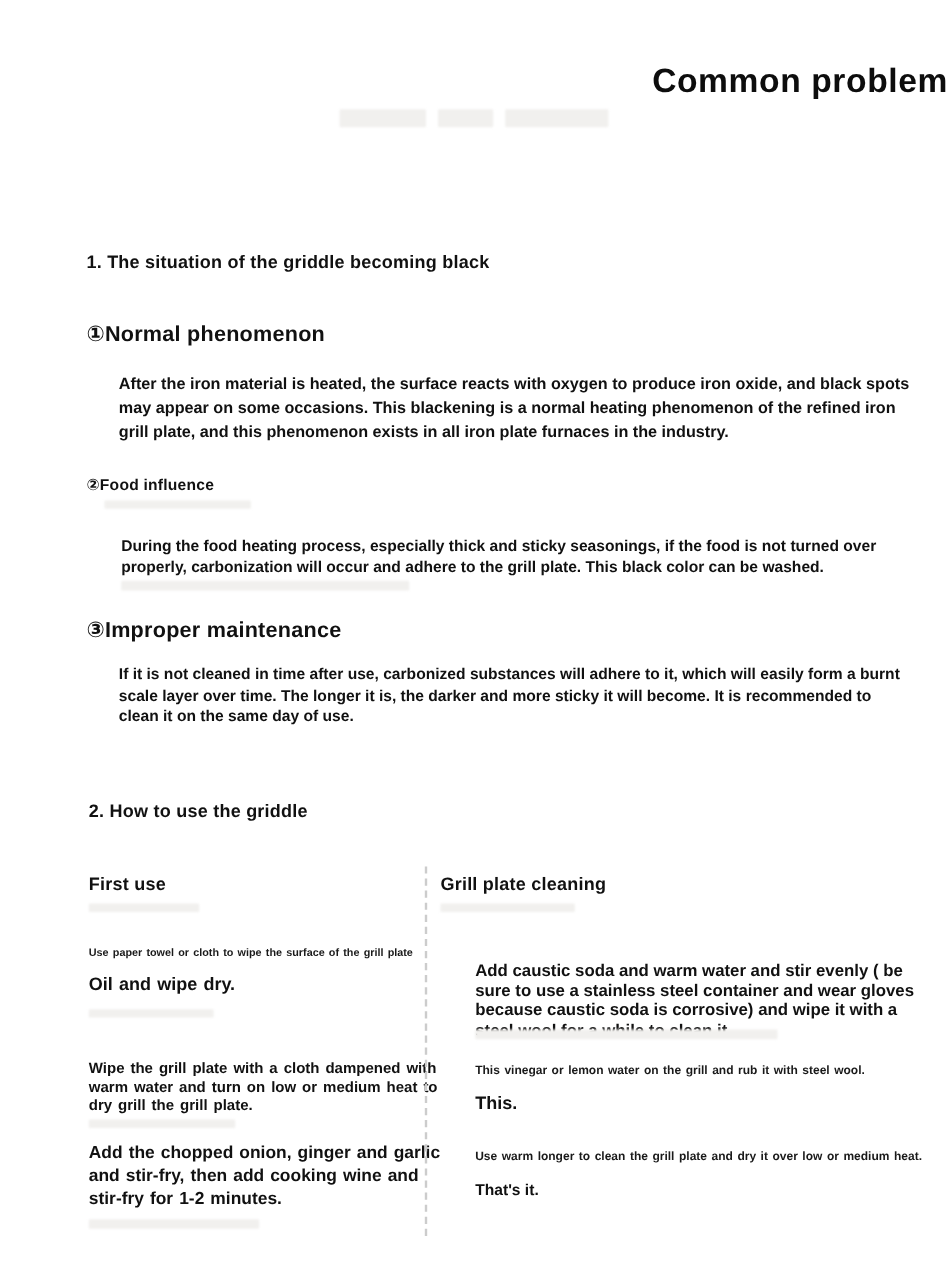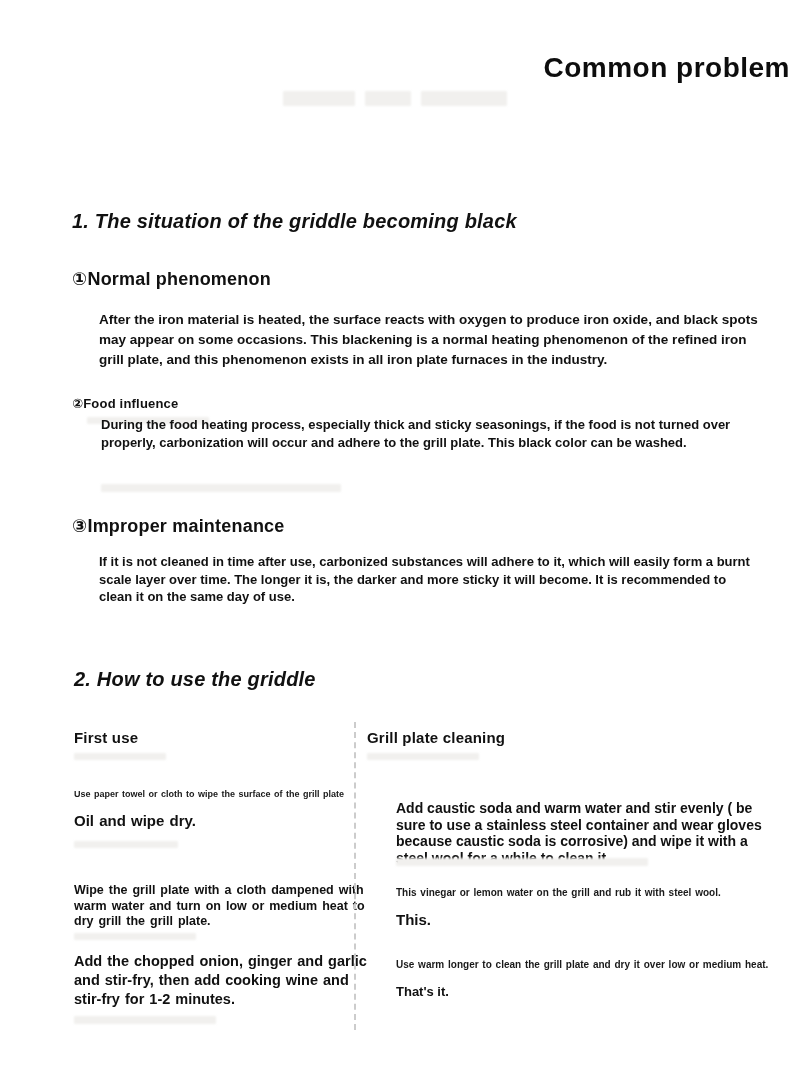--- a/index.html
+++ b/index.html
@@ -27,30 +27,30 @@
     display: flex; justify-content: center; gap: 10px;
   }
   .ghost {
     background: #f1f0ee;
     filter: blur(1px);
     border-radius: 1px;
   }
   .title-ghost .ghost { height: 15px; }
   .tg1 { width: 72px; } .tg2 { width: 46px; } .tg3 { width: 86px; }
 
-  .h-main { font-size: 20px; letter-spacing: 0.2px; font-style: italic; }
+  .h-main { font-size: 15px; letter-spacing: 0.2px; }
   .h-main1 { top: 210px; left: 72px; }
   .h-sub  { font-size: 18px; letter-spacing: 0.2px; }
   .h-sub1 { top: 268px; left: 72px; text-align: right; }
   .h-sub2 { top: 396px; left: 72px; font-size: 13px; }
   .h-sub3 { top: 515px; left: 72px; }
 
   .para { line-height: 20px; }
   .para1 { top: 310px; left: 99px; width: 668px; font-size: 13.5px; }
-  .para2 { top: 416px; left: 101px; width: 650px; font-size: 13px; line-height: 17.5px; }
+  .para2 { top: 446px; left: 101px; width: 650px; font-size: 13px; line-height: 17.5px; }
   .para3 { top: 553px; left: 99px;  width: 660px; font-size: 13px; line-height: 17.5px; }
 
   .h-main2 { top: 668px; left: 74px; }
 
   .col-heading { font-size: 15px; letter-spacing: 0.2px; }
   .col-left-heading  { top: 729px; left: 74px; }
   .col-right-heading { top: 729px; left: 367px; }
 
   .small-note { font-size: 9px; white-space: nowrap; word-spacing: 1px; color: #1a1a1a; }
   .left-note1  { top: 789px; left: 74px; }

